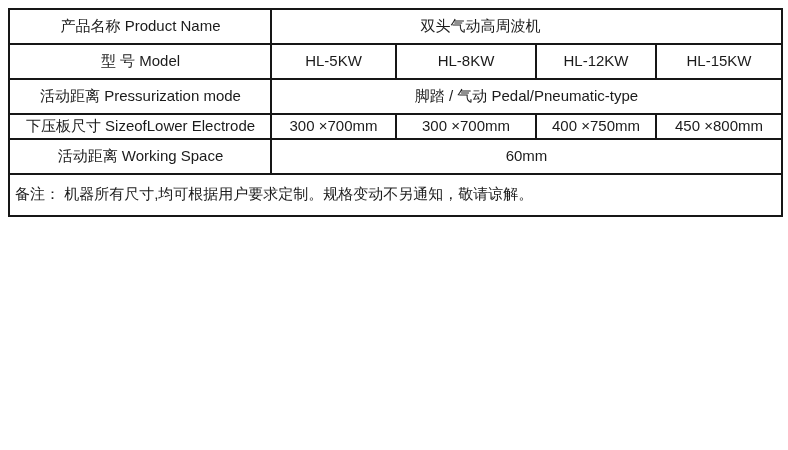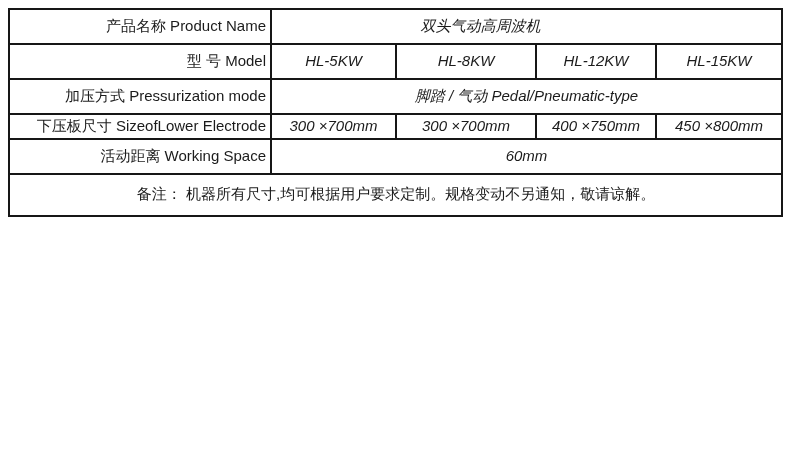--- a/index.html
+++ b/index.html
@@ -30,37 +30,36 @@
     border: 2px solid #161616;
     font-size: 15px;
     line-height: 1.1;
     overflow: hidden;
     background: #ffffff;
   }
   tr.row { height: 35px; }
   tr.row-tall { height: 23px; }
   tr.row-note { height: 42px; }
   td.label {
-    text-align: right;
+    text-align: center;
     vertical-align: middle;
     padding: 0 4px 0 5px;
     white-space: pre;
   }
   td.value {
     text-align: center;
     vertical-align: middle;
     padding: 3px 2px;
     white-space: pre;
-    font-style: italic;
   }
   td.value.shift-left {
     padding-right: 94px;
   }
   td.note {
-    text-align: center;
+    text-align: left;
     vertical-align: middle;
     padding: 0 4px 0 5px;
     white-space: pre;
     font-size: 15px;
   }
 </style>
 </head>
 <body>
 
 <div class="page">
@@ -86,21 +85,21 @@
       <td class="value">HL-12KW</td>
       <td class="value">HL-15KW</td>
     </tr>
 
 
 
 
 
 
     <tr class="row">
-      <td class="label">加压方式 Pressurization mode</td>
+      <td class="label">活动距离 Pressurization mode</td>
       <td class="value" colspan="4">脚踏 / 气动 Pedal/Pneumatic-type</td>
     </tr>
 
     <tr class="row-tall">
       <td class="label">下压板尺寸 SizeofLower Electrode</td>
       <td class="value">300 ×700mm</td>
       <td class="value">300 ×700mm</td>
       <td class="value">400 ×750mm</td>
       <td class="value">450 ×800mm</td>
     </tr>

